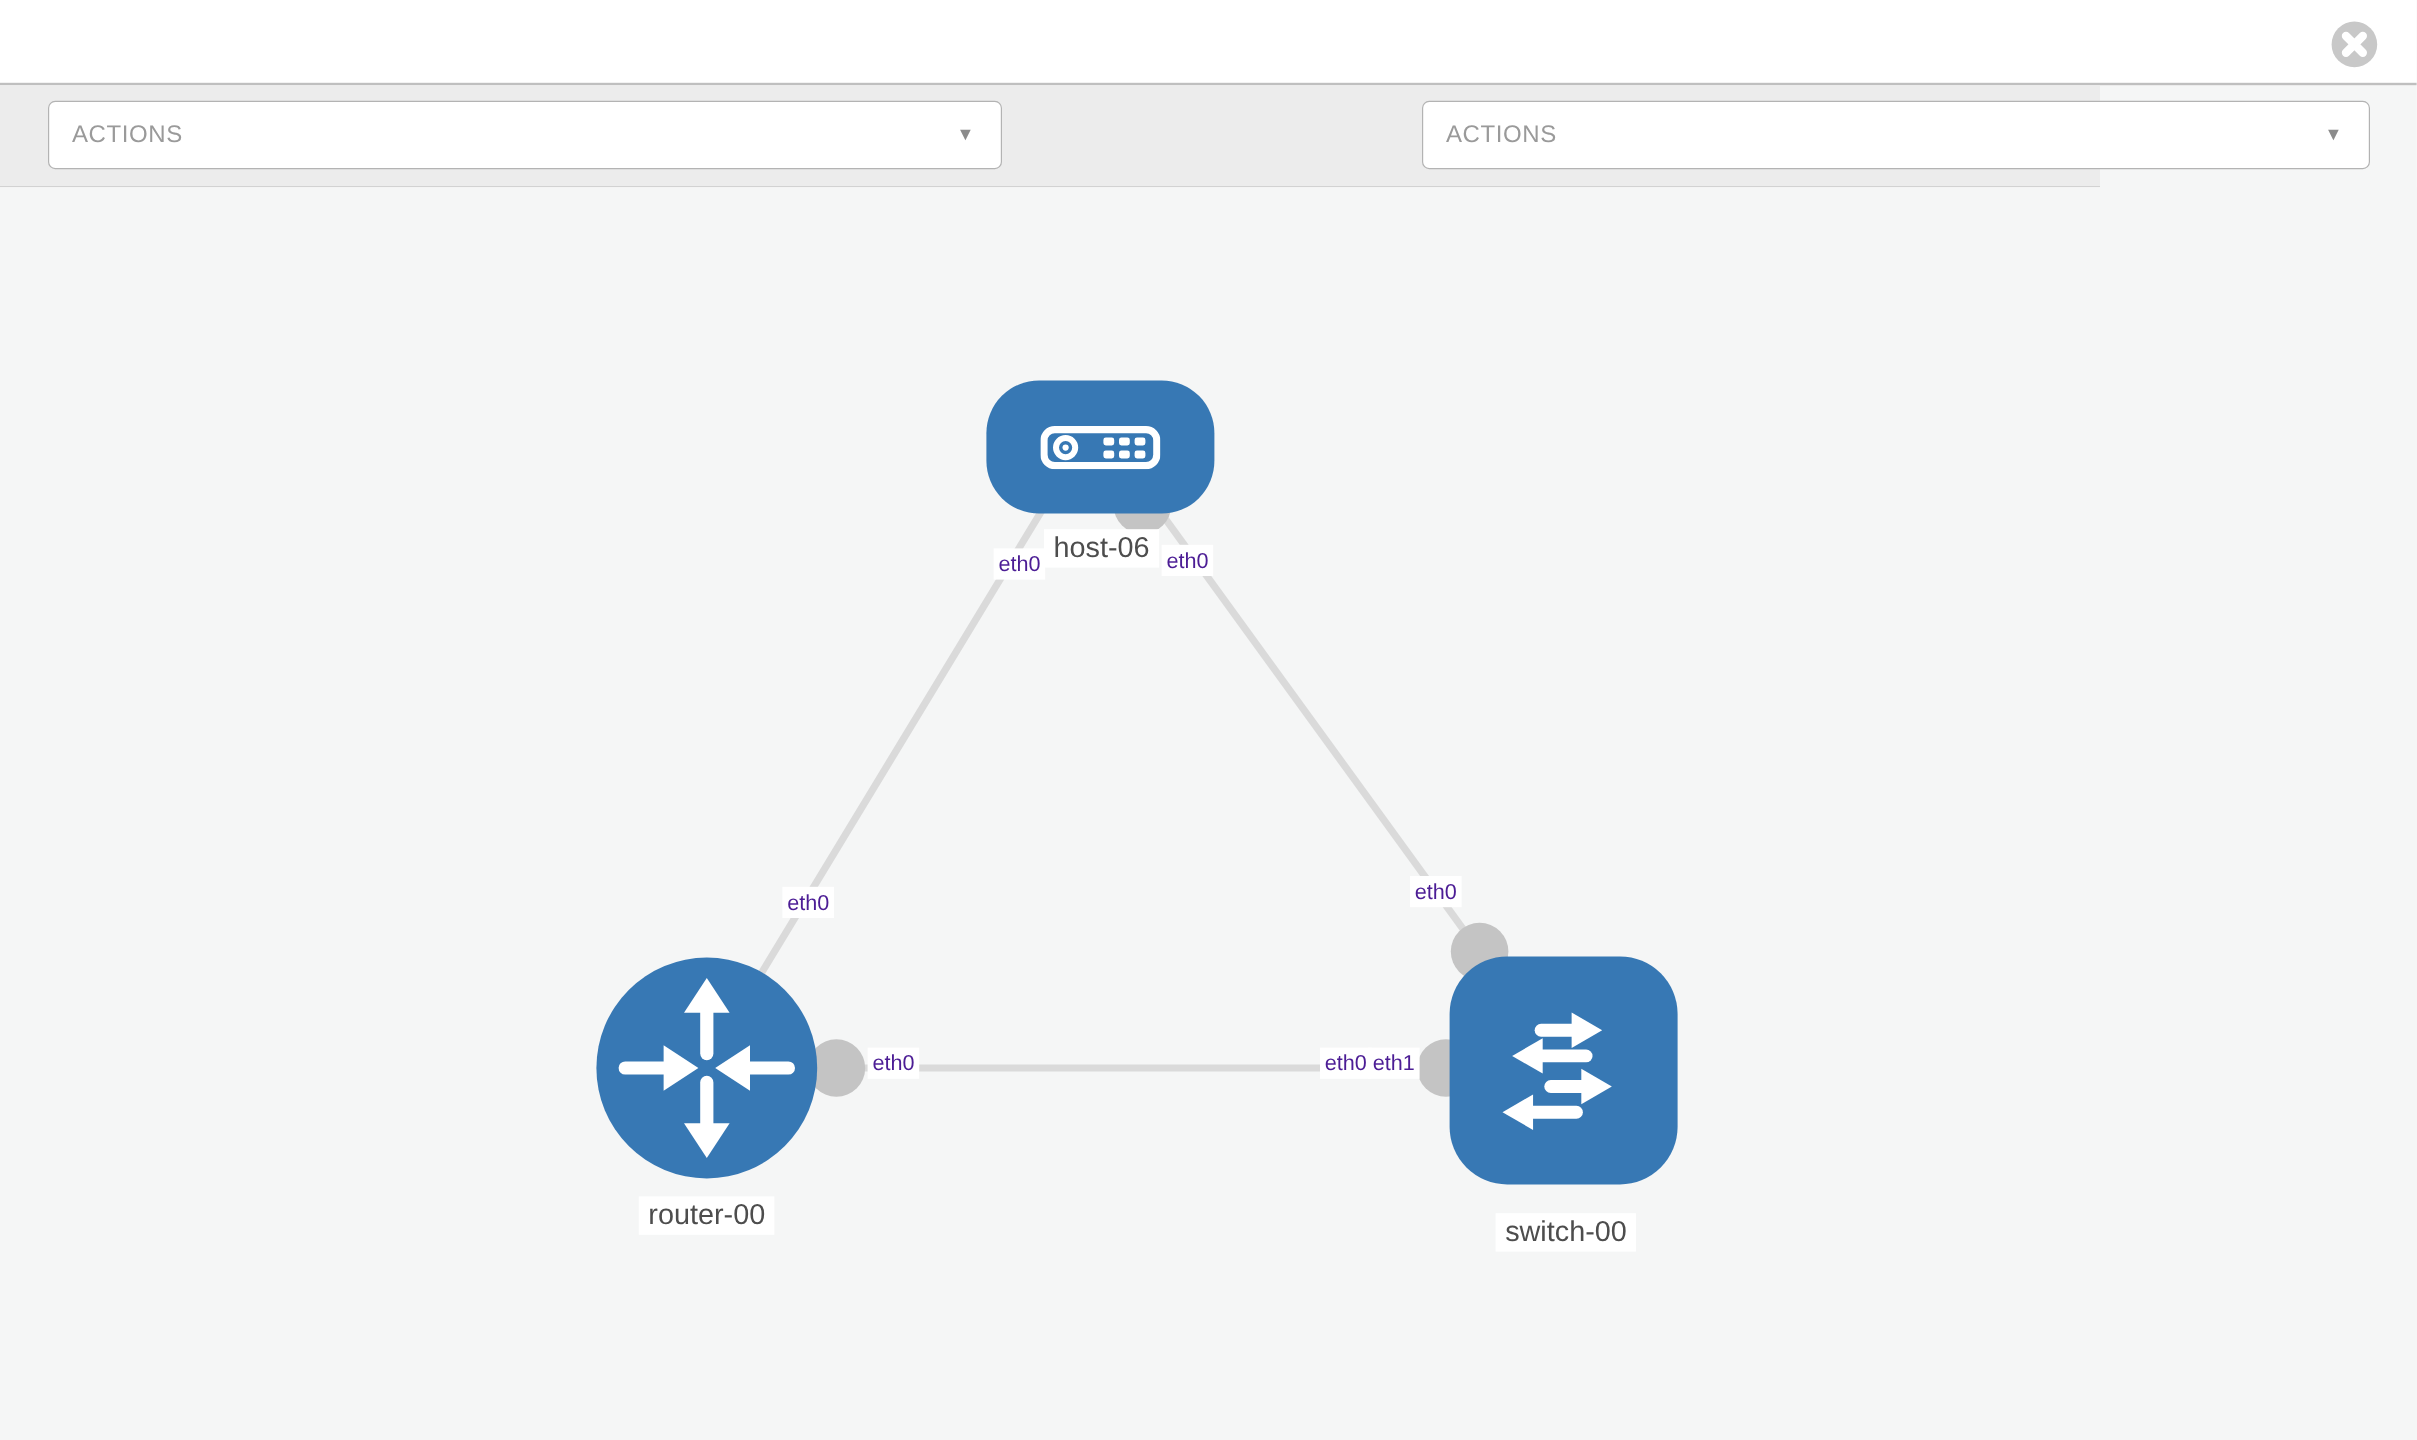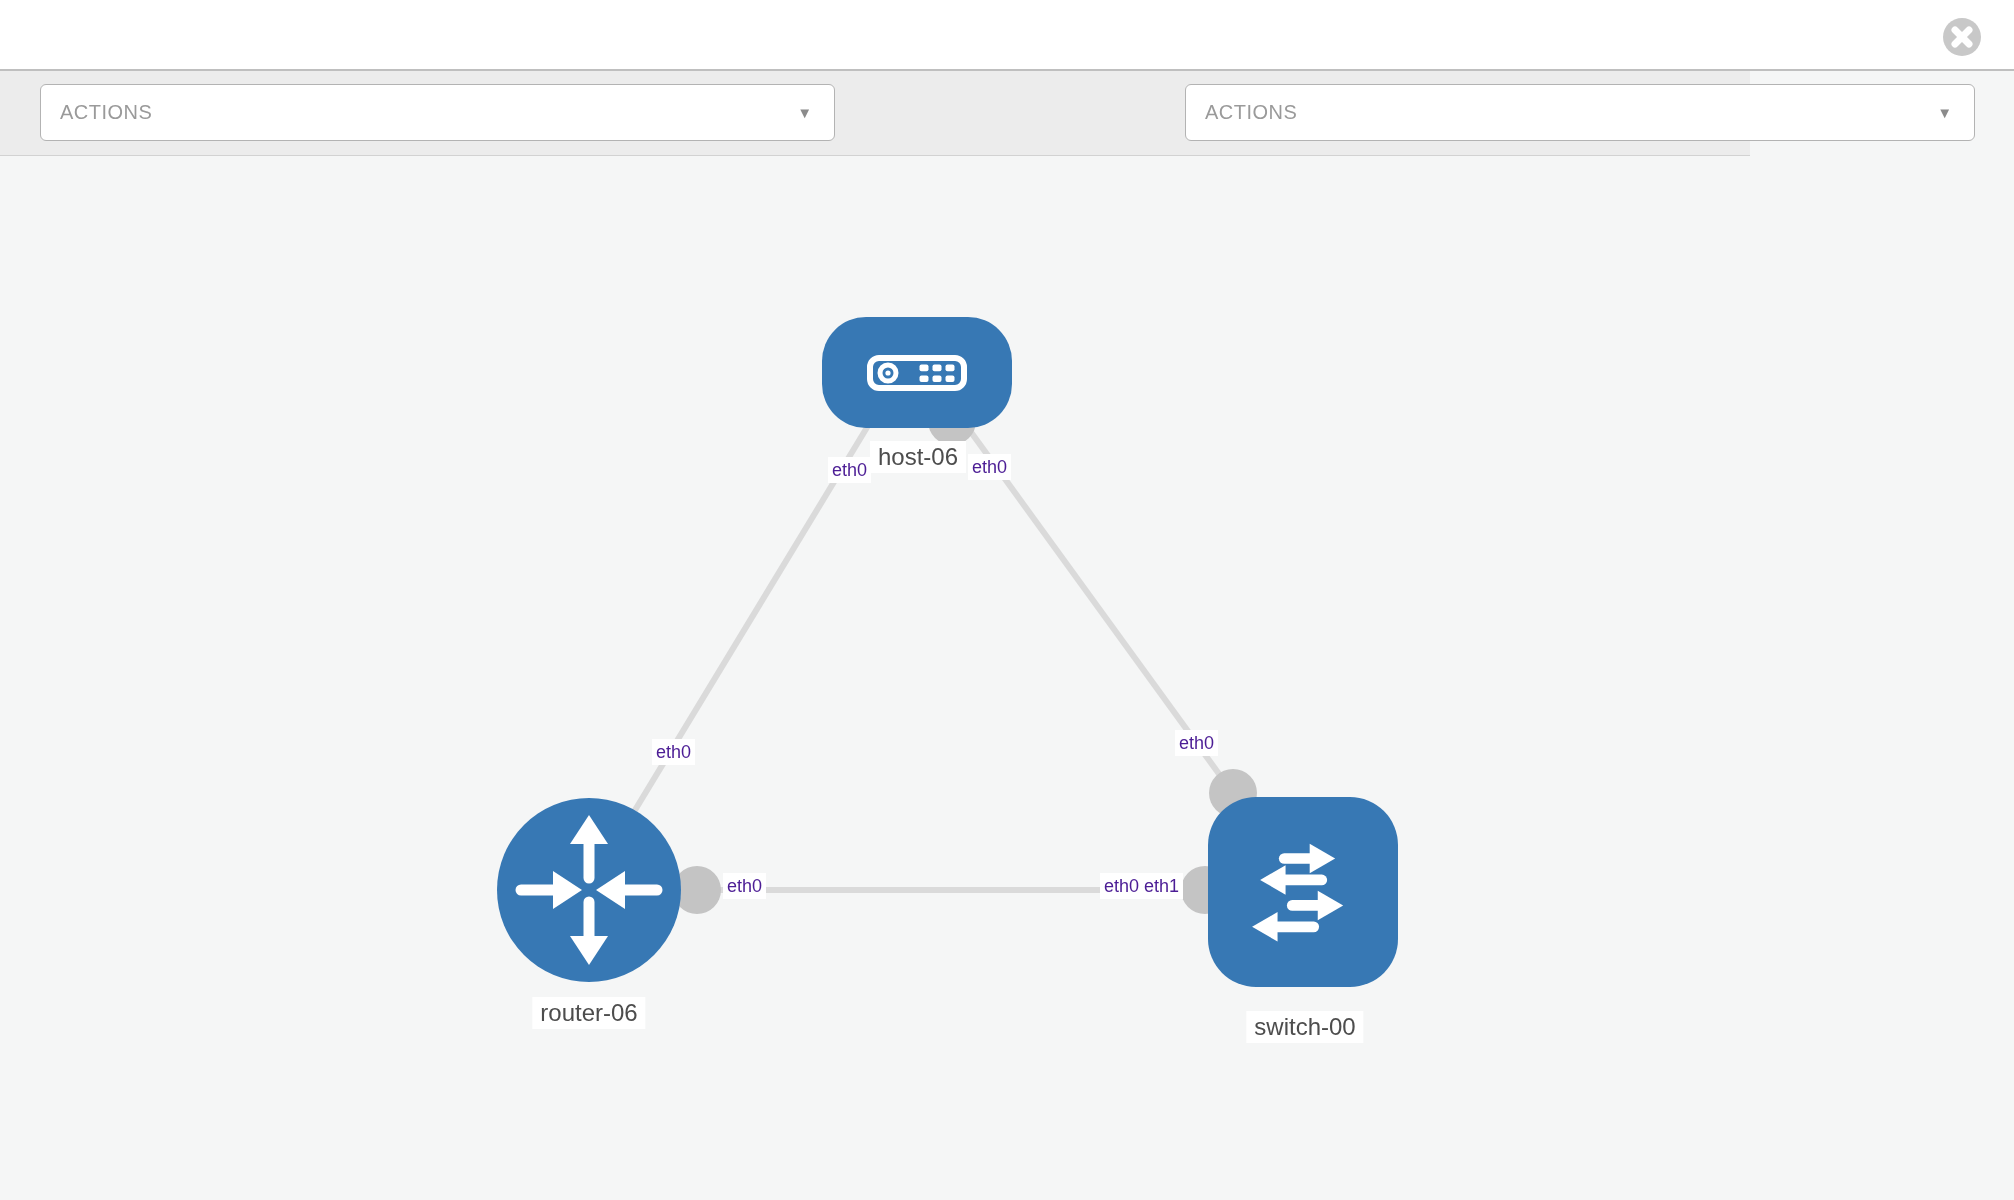--- a/index.html
+++ b/index.html
@@ -125,21 +125,21 @@
           <polygon points="18,41 37,30 37,52" stroke="none"></polygon>
           <line x1="42" y1="60" x2="65" y2="60"></line>
           <polygon points="80,60 61,49 61,71" stroke="none"></polygon>
           <line x1="58" y1="76" x2="27" y2="76"></line>
           <polygon points="12,76 31,65 31,87" stroke="none"></polygon>
         </g>
       </svg>
     </div>
 
     <div class="chip node-label" style="left:918px;  top:285px;">host-06</div>
-    <div class="chip node-label" style="left:589px;  top:841px;">router-06</div>
+    <div class="chip node-label" style="left:589px;  top:841px;">router-00</div>
     <div class="chip node-label" style="left:1305px; top:842px;margin-top:13px;">switch-00</div>
 
     <div class="chip eth" style="left:828px;  top:301px;">eth0</div>
     <div class="chip eth" style="left:968px;  top:298px;">eth0</div>
     <div class="chip eth" style="left:652px;  top:583px;">eth0</div>
     <div class="chip eth" style="left:1175px; top:574px;">eth0</div>
     <div class="chip eth" style="left:723px;  top:717px;">eth0</div>
     <div class="chip eth" style="left:1100px; top:717px;">eth0</div>
     <div class="chip eth" style="left:1140px; top:717px;">eth1</div>
 

